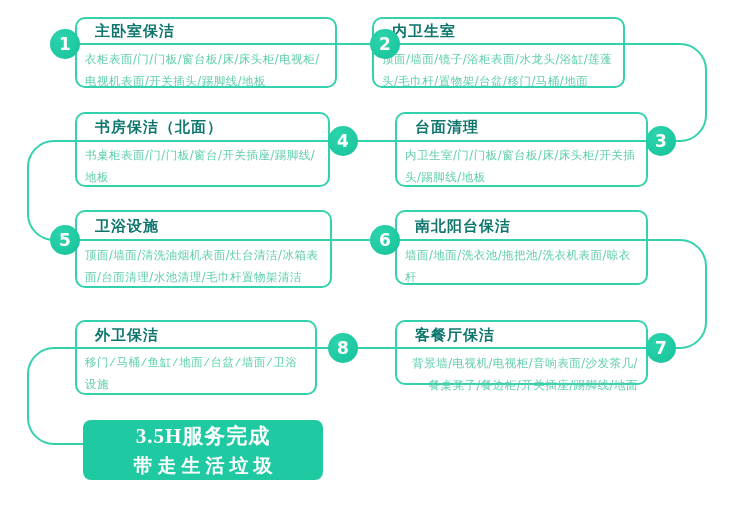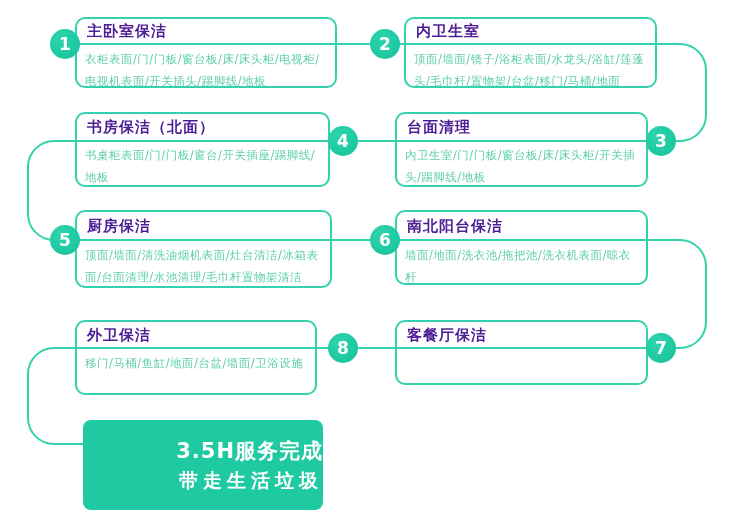--- a/index.html
+++ b/index.html
@@ -12,39 +12,39 @@
 
   .box{
     position:absolute;
     border:2px solid #34d1ad;
     border-radius:10px;
     background:transparent;
     box-sizing:border-box;
   }
   .box-title{
     display:flex;align-items:center;
-    padding:0 10px;box-sizing:border-box;
-    font-size:15px;font-weight:bold;color:#4c1d95;
+    padding:0 18px;box-sizing:border-box;
+    font-size:15px;font-weight:bold;color:#0f766e;
     letter-spacing:1px;
   }
   .box-body{
     padding:4px 8px 0 8px;
     font-size:11.5px;line-height:22px;color:#5fceac;
     letter-spacing:0.5px;
   }
 
   
   .b1{left:75px;top:17px;width:262px;height:71px;}
-  .b2{left:404px;top:17px;width:253px;height:71px;}
+  .b2{left:372px;top:17px;width:253px;height:71px;}
   .b3{left:395px;top:112px;width:253px;height:75px;}
   .b4{left:75px;top:112px;width:255px;height:75px;}
   .b5{left:75px;top:210px;width:257px;height:78px;}
   .b6{left:395px;top:210px;width:253px;height:75px;}
   .b7{left:395px;top:320px;width:253px;height:65px;text-align:right;}
-  .b8{left:75px;top:320px;width:242px;height:75px;}
+  .b8{left:75px;top:320px;width:242px;height:75px;font-family:Liberation Mono, monospace;}
   .b1 .box-title,.b2 .box-title{height:25px;}
   .b3 .box-title,.b4 .box-title{height:26px;border-radius:12px;}
   .b5 .box-title,.b6 .box-title{height:28px;}
   .b7 .box-title,.b8 .box-title{height:26px;}
 
   .circle{
     position:absolute;width:30px;height:30px;border-radius:50%;
     background:radial-gradient(circle at 35% 30%, #2cd4ac, #16c29b);
     color:#ffffff;font-size:17px;font-weight:bold;
     display:flex;align-items:center;justify-content:center;
@@ -53,24 +53,24 @@
   .c1{left:50px;top:29px;}
   .c2{left:370px;top:29px;}
   .c3{left:646px;top:126px;}
   .c4{left:328px;top:126px;}
   .c5{left:50px;top:225px;}
   .c6{left:370px;top:225px;}
   .c7{left:646px;top:333px;}
   .c8{left:328px;top:333px;}
 
   .final-box{
-    position:absolute;left:83px;top:420px;width:240px;height:90px;
+    position:absolute;left:83px;top:420px;width:240px;height:60px;
     background:#1fc9a2;border-radius:8px;z-index:4;
-    display:flex;flex-direction:column;align-items:flex-end;justify-content:center;
-    color:#ffffff;text-align:center;
+    display:flex;flex-direction:column;align-items:center;justify-content:center;
+    color:#ffffff;text-align:center;font-family:Liberation Serif, serif;
   }
   .final-line1{font-size:21px;font-weight:bold;letter-spacing:1px;}
   .final-line2{font-size:19px;font-weight:600;letter-spacing:5px;margin-top:3px;text-indent:5px;}
 </style>
 </head>
 <body>
 
 <div class="stage">
 
   <svg class="wires" width="750" height="521" viewBox="0 0 750 521">
@@ -94,31 +94,32 @@
     <div class="box-title">台面清理</div>
     <div class="box-body">内卫生室/门/门板/窗台板/床/床头柜/开关插头/踢脚线/地板</div>
   </div>
 
   <div class="box b4">
     <div class="box-title">书房保洁（北面）</div>
     <div class="box-body">书桌柜表面/门/门板/窗台/开关插座/踢脚线/地板</div>
   </div>
 
   <div class="box b5">
-    <div class="box-title">厨房保洁</div>
+    <div class="box-title">卫浴设施</div>
     <div class="box-body">顶面/墙面/清洗油烟机表面/灶台清洁/冰箱表面/台面清理/水池清理/毛巾杆置物架清洁</div>
   </div>
 
   <div class="box b6">
     <div class="box-title">南北阳台保洁</div>
     <div class="box-body">墙面/地面/洗衣池/拖把池/洗衣机表面/晾衣杆</div>
   </div>
 
   <div class="box b7">
     <div class="box-title">客餐厅保洁</div>
+    <div class="box-body">背景墙/电视机/电视柜/音响表面/沙发茶几/餐桌凳子/餐边柜/开关插座/踢脚线/地面</div>
   </div>
 
   <div class="box b8">
     <div class="box-title">外卫保洁</div>
     <div class="box-body">移门/马桶/鱼缸/地面/台盆/墙面/卫浴设施</div>
   </div>
 
   <div class="circle c1">1</div>
   <div class="circle c2">2</div>
   <div class="circle c3">3</div>

